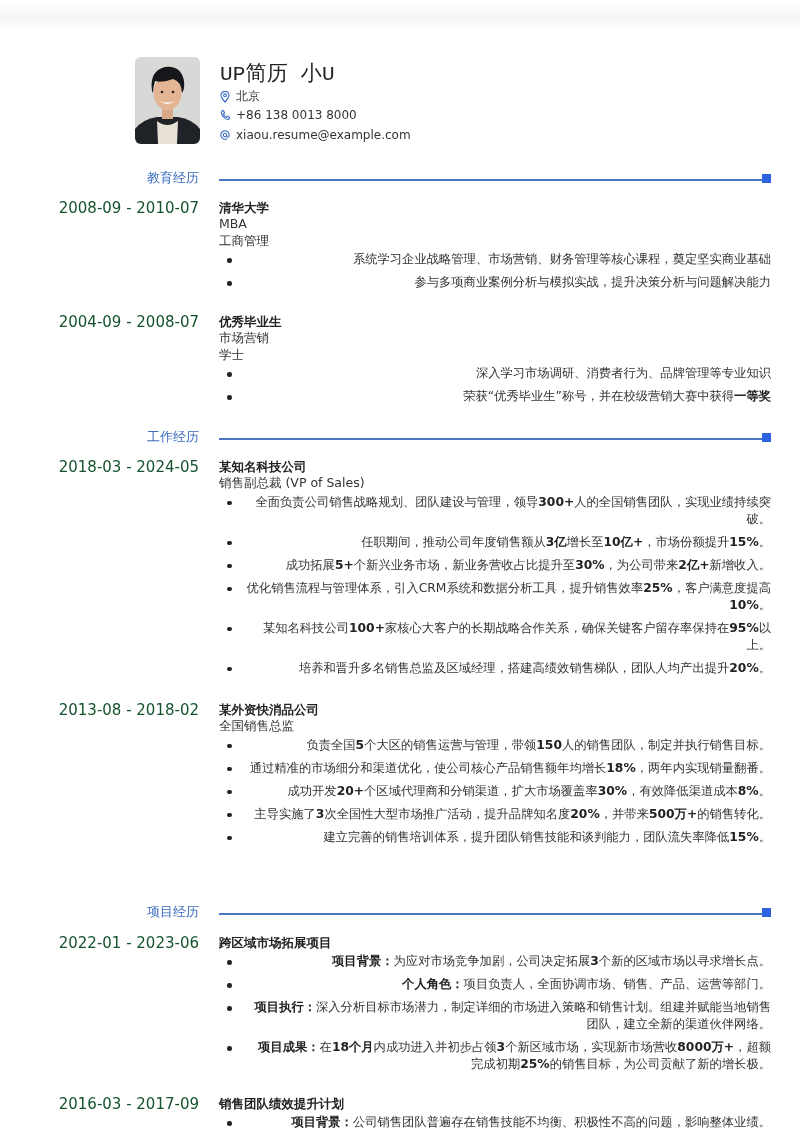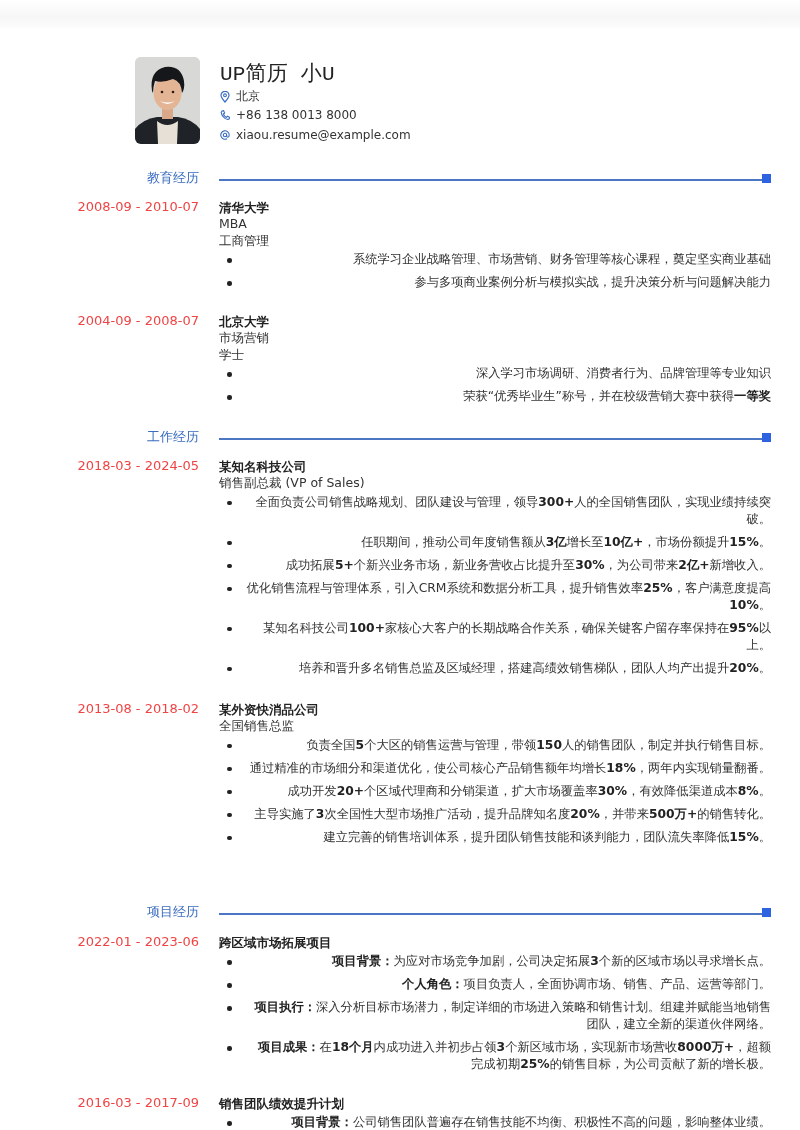--- a/index.html
+++ b/index.html
@@ -37,21 +37,21 @@
   }
   .section-head .rule {
     position: absolute; left: 219px; top: 10px; width: 545px; height: 1.5px; background: #4a76c4;
   }
   .section-head .sq {
     position: absolute; left: 762px; top: 5px; width: 9px; height: 9px; background: #2d62e0;
   }
 
   .entry { position: absolute; left: 0; width: 800px; }
   .entry .date {
-    position: absolute; right: 601px; top: 0; font-size: 13px; color: #ef4444; white-space: nowrap; margin-left: 42px;
+    position: absolute; right: 601px; top: 0; font-size: 15px; color: #14532d; white-space: nowrap; margin-left: 42px;
   }
   .entry .body { position: absolute; left: 219px; top: 0; width: 552px; }
   .entry .org { font-size: 12.5px; font-weight: bold; color: #222; line-height: 17px; }
   .entry .sub { font-size: 12.5px; color: #333; line-height: 16.5px; }
   .entry ul { margin: 2px 0 0 0; padding: 0; list-style: none; }
   .entry li {
     position: relative; padding-left: 27px; font-size: 12.3px; line-height: 17px;
     color: #333; margin-bottom: 6px; text-align: right;
   }
   .entry li::before {
@@ -125,21 +125,21 @@
       <ul>
           <li><span>系统学习企业战略管理、市场营销、财务管理等核心课程，奠定坚实商业基础</span></li>
           <li><span>参与多项商业案例分析与模拟实战，提升决策分析与问题解决能力</span></li>
         </ul>
     </div>
   </div>
 
   <div class="entry" style="top:313px;">
     <span class="date">2004-09 - 2008-07</span>
     <div class="body">
-      <div class="org">北京大学</div>
+      <div class="org">优秀毕业生</div>
       <div class="sub">市场营销</div>
       <div class="sub">学士</div>
       <ul>
           <li><span>深入学习市场调研、消费者行为、品牌管理等专业知识</span></li>
           <li><span>荣获“优秀毕业生”称号，并在校级营销大赛中获得</span><b>一等奖</b></li>
         </ul>
     </div>
   </div>
 
   <div class="section-head" style="top:428px;">

